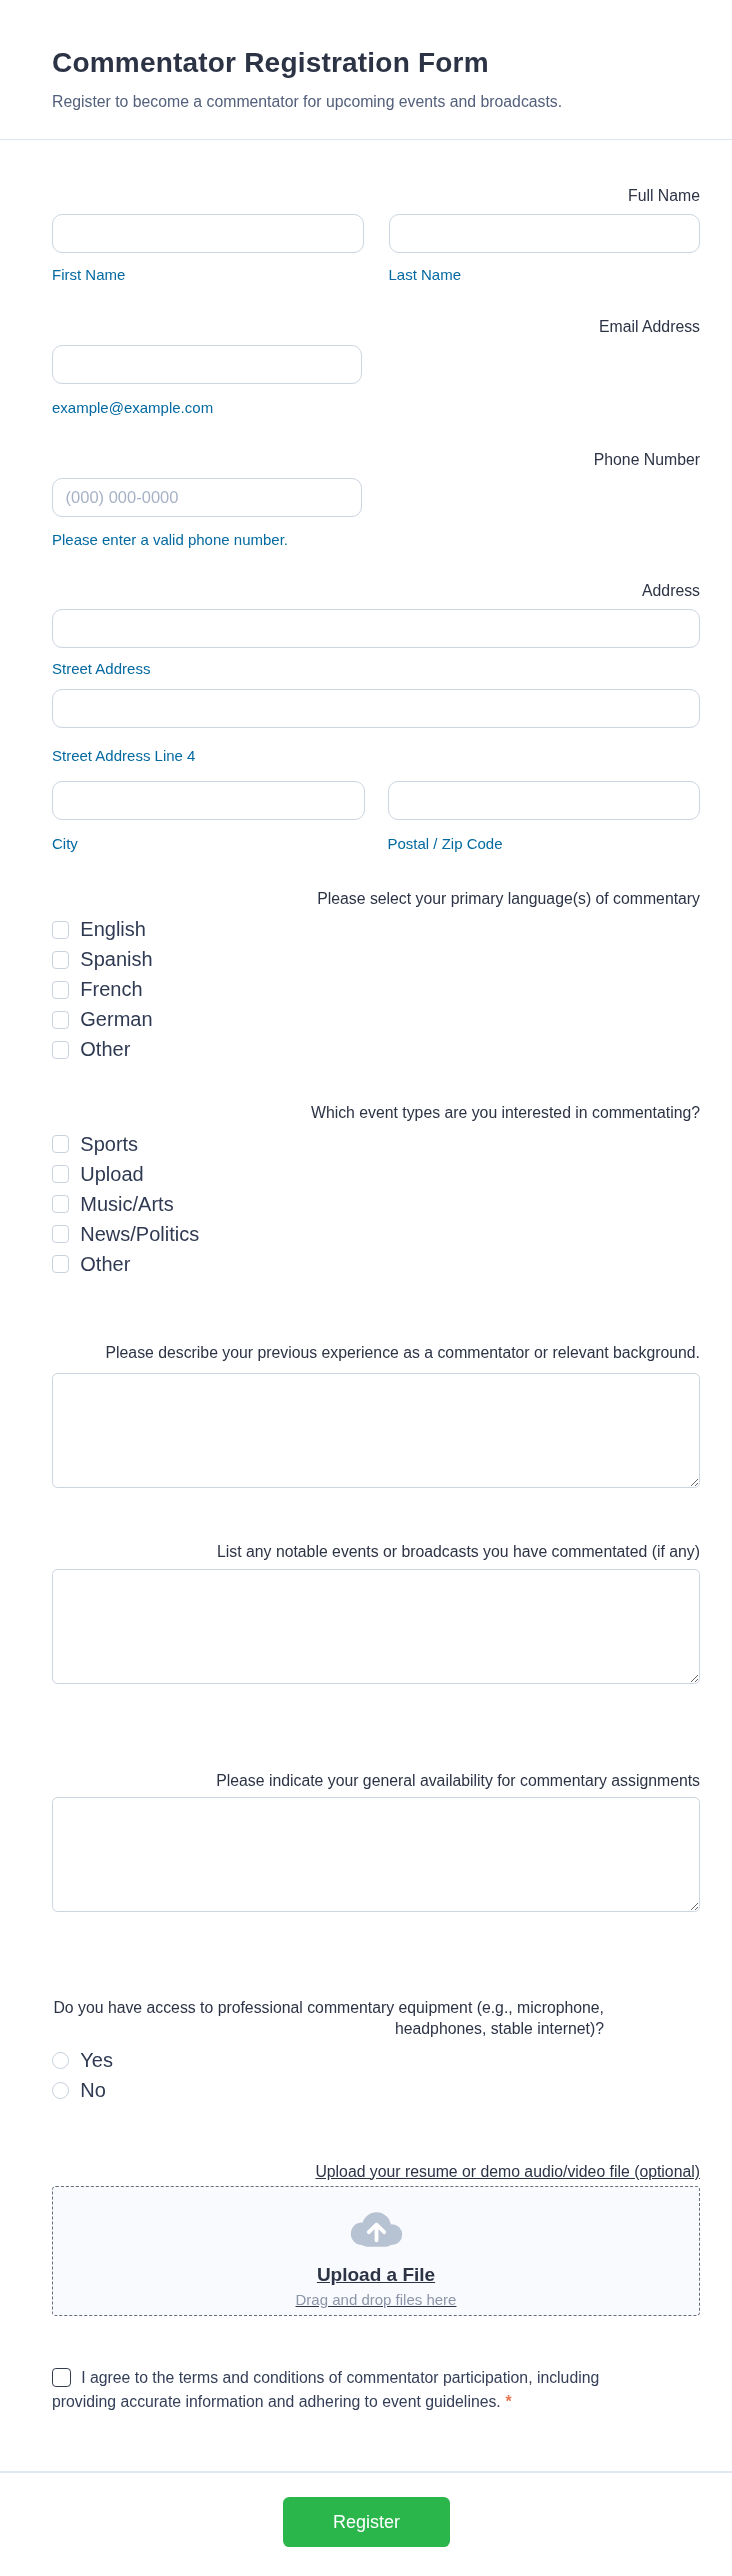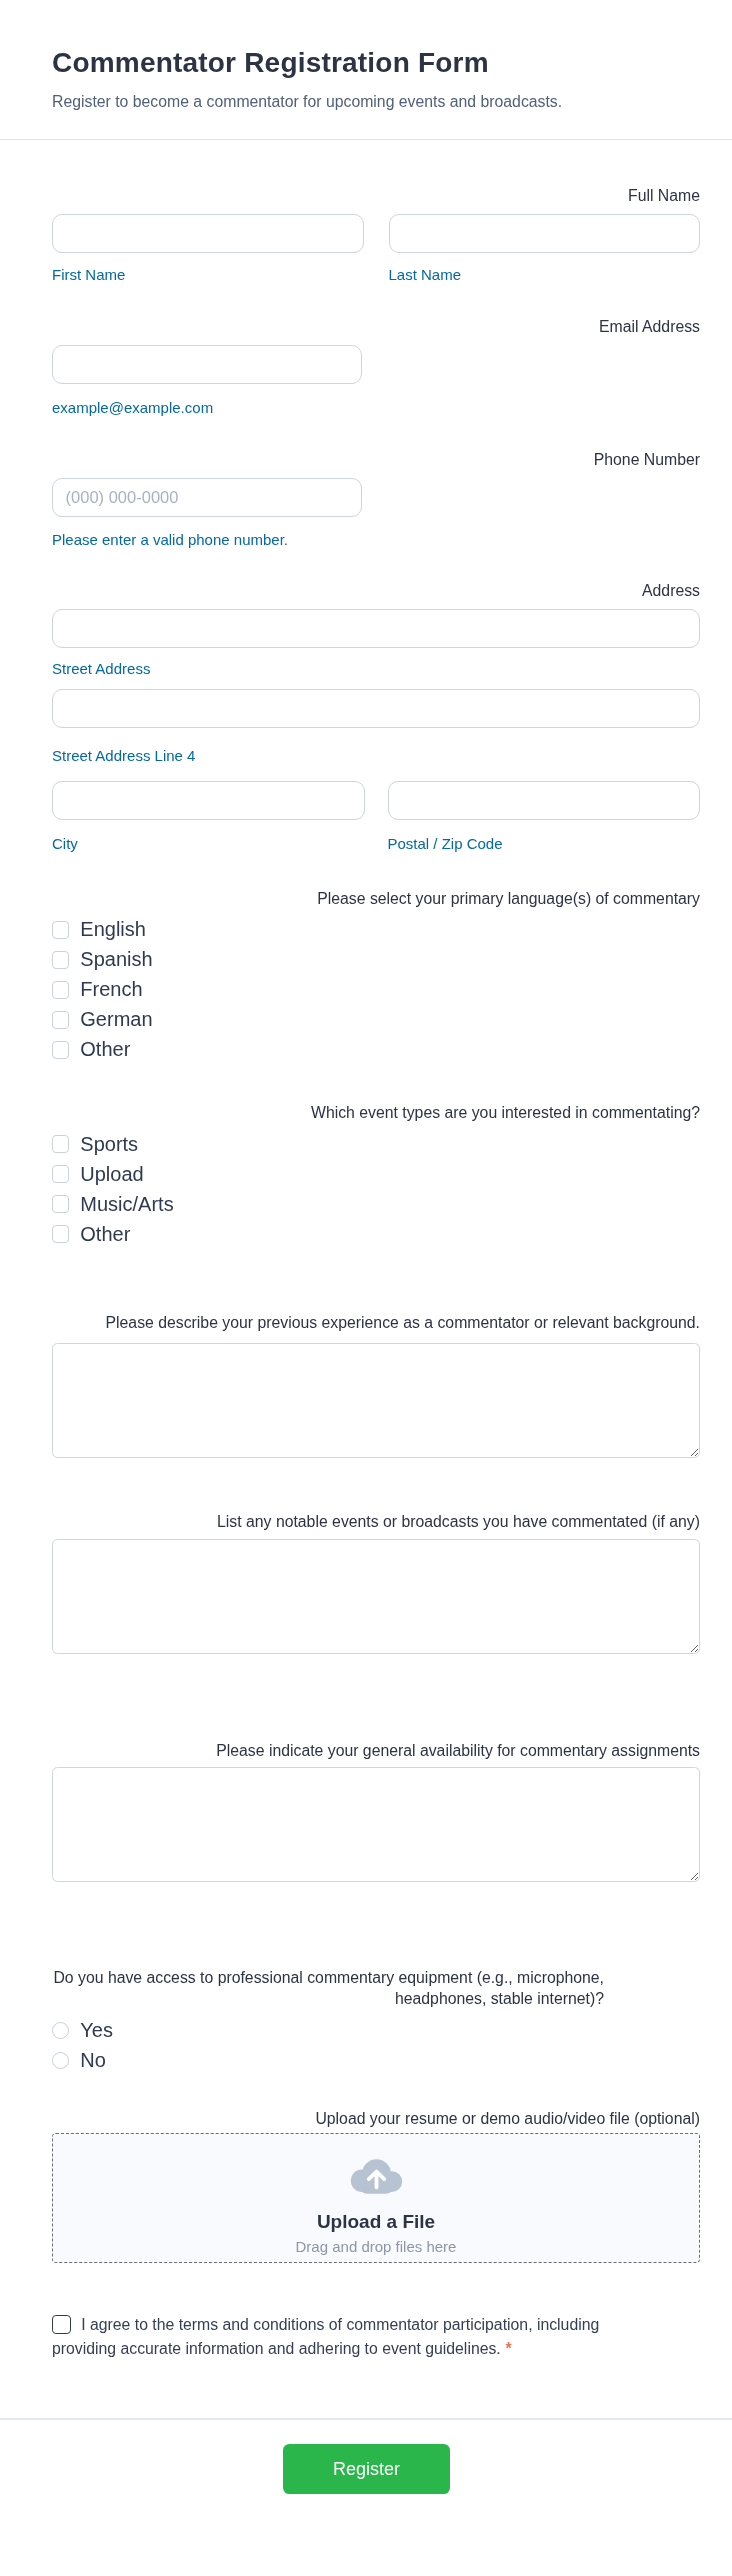--- a/index.html
+++ b/index.html
@@ -57,21 +57,21 @@
   .s-fullname   { margin-top: 46px; }
   .s-email      { margin-top: 35px; }
   .s-phone      { margin-top: 34px; }
   .s-address    { margin-top: 34px; }
   .s-languages  { margin-top: 37px; }
   .s-events     { margin-top: 43px; }
   .s-experience { margin-top: 69px; }
   .s-notable    { margin-top: 54px; }
   .s-avail      { margin-top: 87px; }
   .s-equipment  { margin-top: 86px; }
-  .s-upload     { margin-top: 38px; }
+  .s-upload     { margin-top: 61px; text-decoration: underline; }
   .s-agree      { margin-top: 50px; }
 
   .gap-9  { margin-top: 7px; }
   .gap-8  { margin-top: 6.3px; }
   .gap-7  { margin-top: 5.5px; }
   .gap-12 { margin-top: 9.5px; }
   .gap-13 { margin-top: 10.2px; }
   .gap-14 { margin-top: 11px; }
   .gap-15 { margin-top: 11.8px; }
   .gap-17 { margin-top: 13.4px; }
@@ -199,20 +199,24 @@
           <span class="cb"></span>
           <span class="opt-label">Sports</span>
         </label>
         <label class="opt-row">
           <span class="cb"></span>
           <span class="opt-label">Upload</span>
         </label>
         <label class="opt-row">
           <span class="cb"></span>
           <span class="opt-label">Music/Arts</span>
+        </label>
+        <label class="opt-row">
+          <span class="cb"></span>
+          <span class="opt-label">News/Politics</span>
         </label>
         <label class="opt-row">
           <span class="cb"></span>
           <span class="opt-label">Other</span>
         </label>
       </div>
     </div>
 
     <div class="s-experience">
       <div class="q-label">Please describe your previous experience as a commentator or relevant background.</div>

